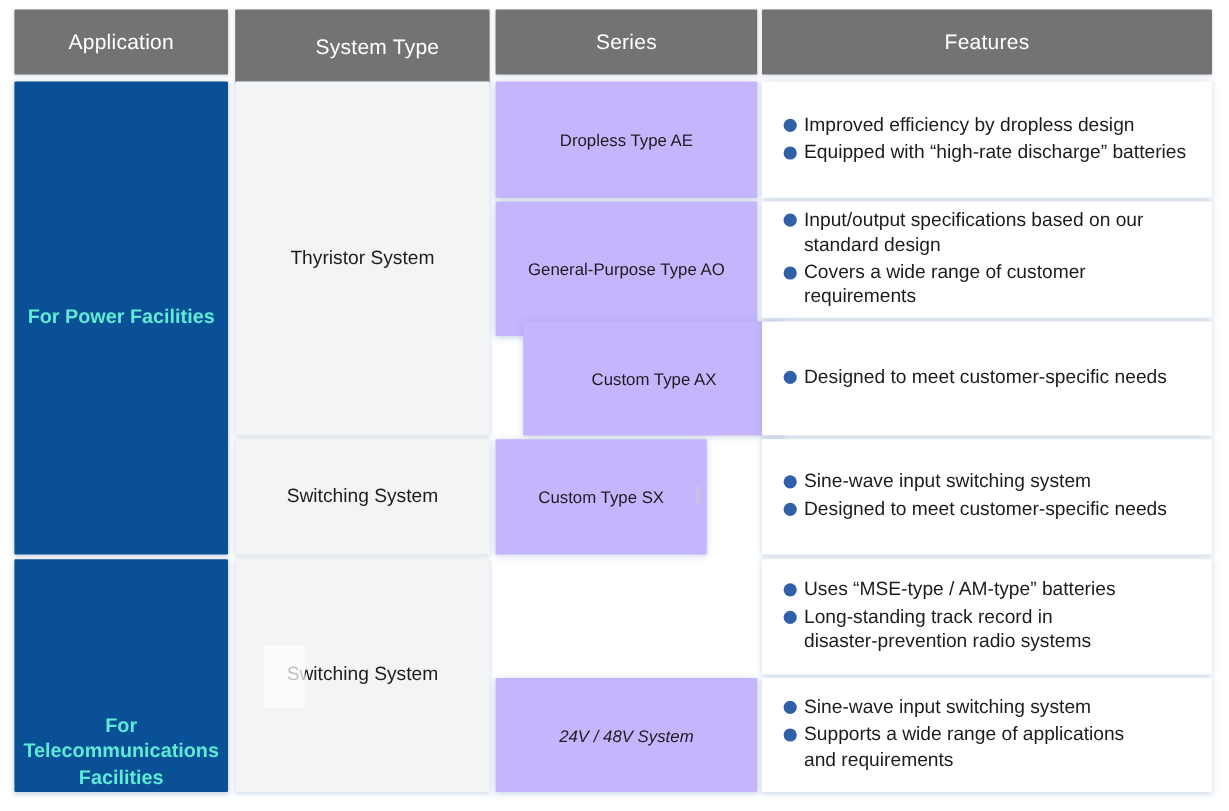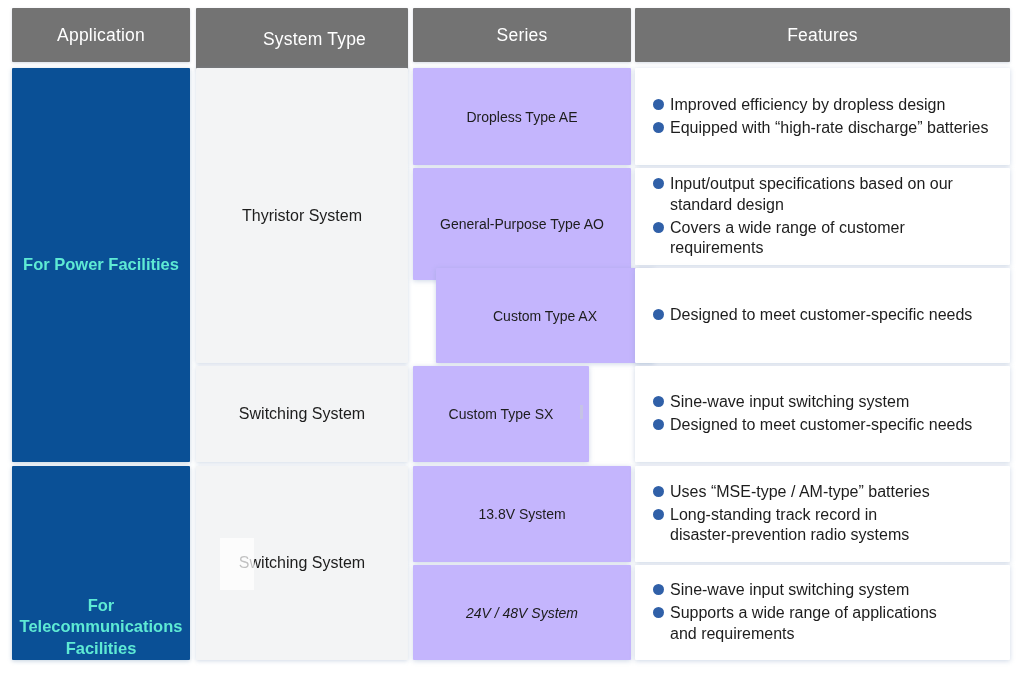--- a/index.html
+++ b/index.html
@@ -162,23 +162,20 @@
   <div class="cell ser" style="left:413px; top:168px; width:218px; height:112px;">
     <span>General-Purpose Type AO</span>
   </div>
   <div class="cell ser" style="left:436px; top:268px; width:218px; height:95px;">
     <span>Custom Type AX</span>
   </div>
   <div class="cell ser" style="left:413px; top:366px; width:176px; height:96px;">
     <span>Custom Type SX</span>
   </div>
   <div class="speck" style="left:580px; top:405px; width:3px; height:14px;"></div>
-  <div class="cell ser" style="left:413px; top:466px; width:218px; height:96px;">
-    <span>13.8V System</span>
-  </div>
   <div class="cell ser" style="left:413px; top:565px; width:218px; height:95px;font-style:italic;">
     <span>24V / 48V System</span>
   </div>
 
   <div class="cell feat" style="left:635px; top:68px;  width:375px; height:97px;">
     <div class="feat-list">
       <div class="feat-item">
         <span class="bullet"></span>
         <span class="feat-text">Improved efficiency by dropless design</span>
       </div>

